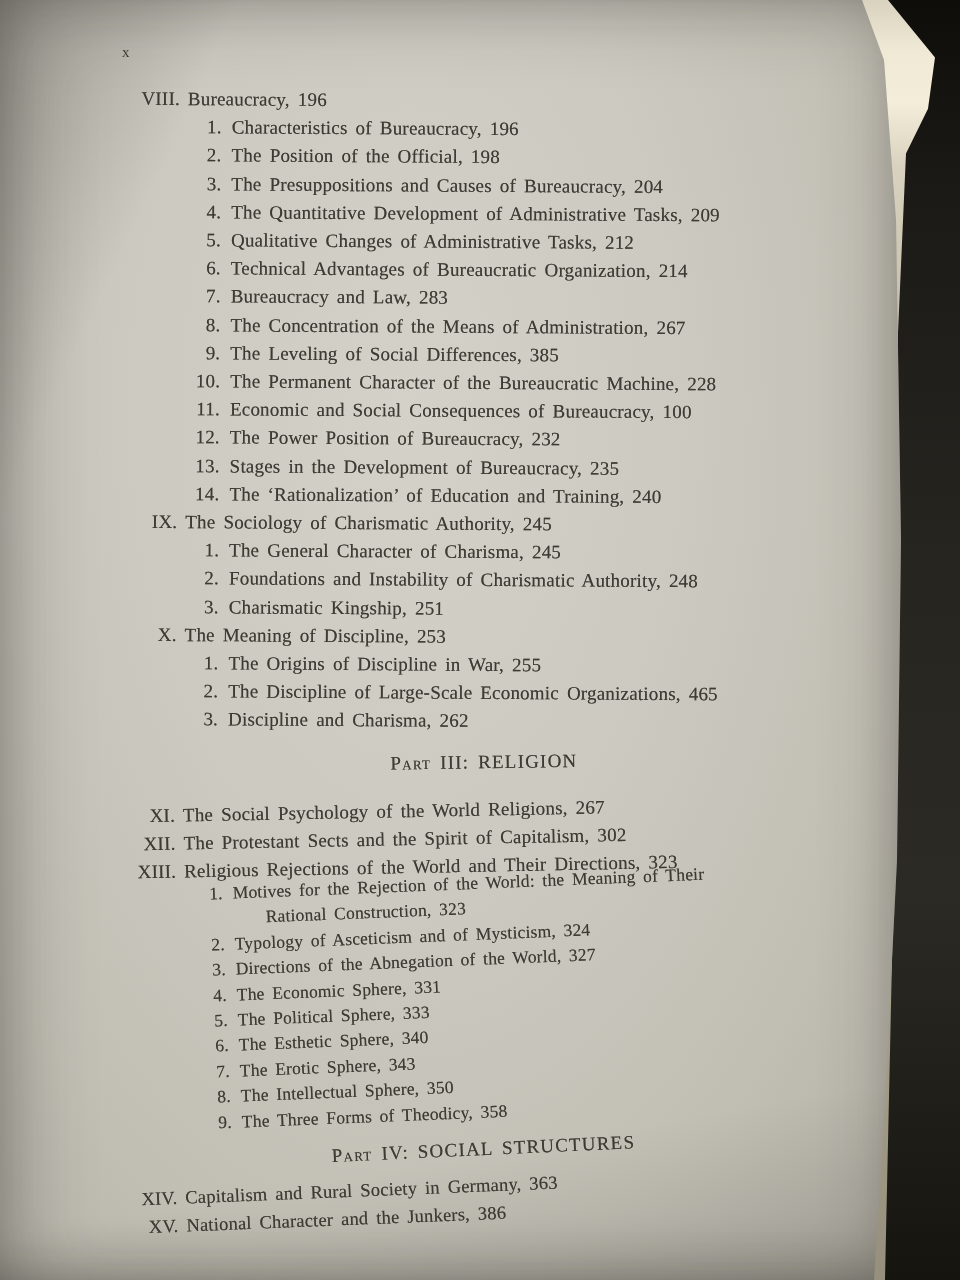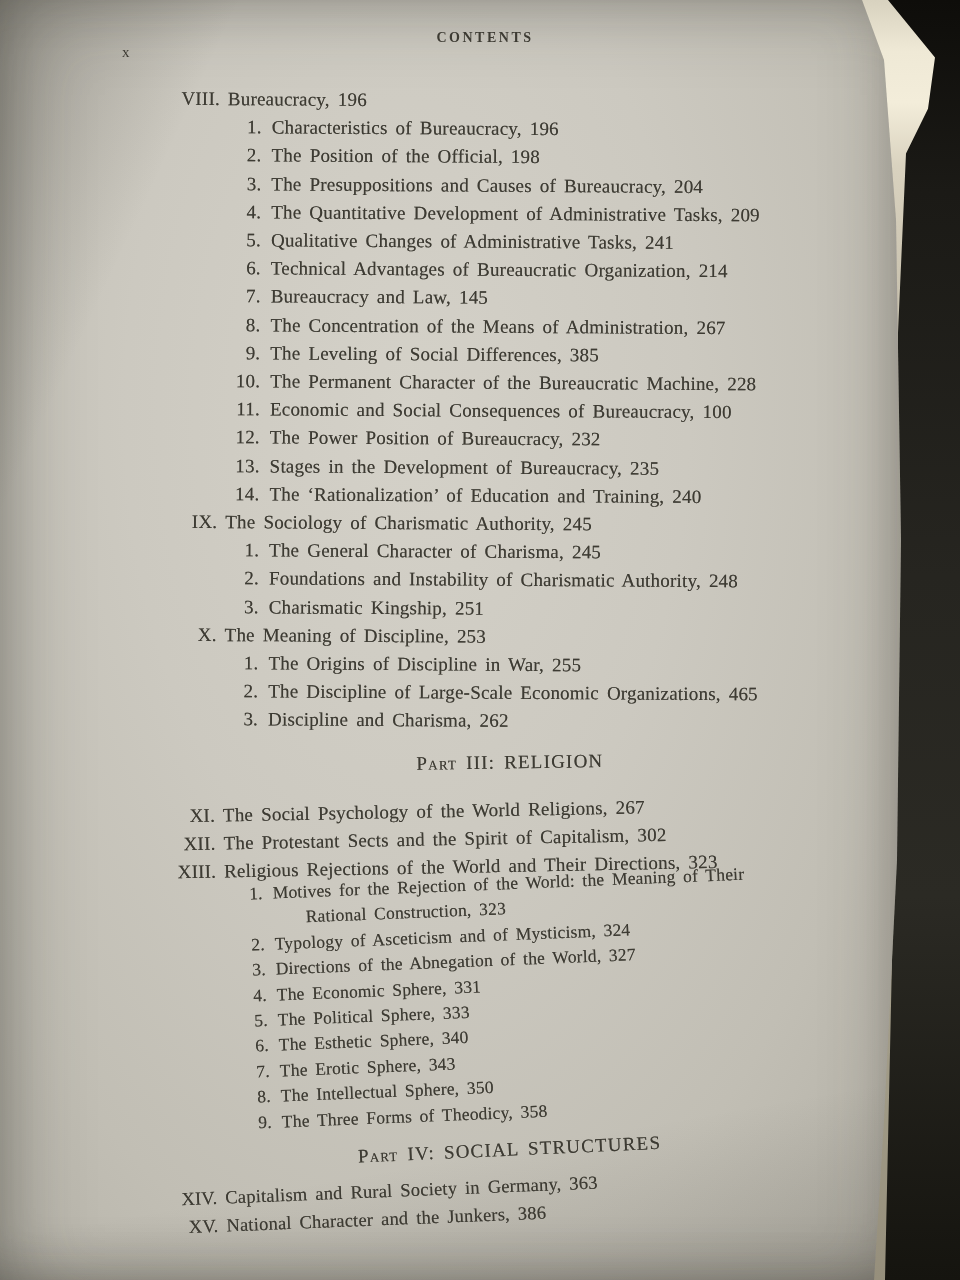--- a/index.html
+++ b/index.html
@@ -57,28 +57,27 @@
     left: 140px; top: 30px;
     width: 690px;
     text-align: center;
     font-size: 14px;
     font-weight: bold;
     letter-spacing: 2.5px;
   }
 
   .toc {
     position: absolute;
-    left: 12px; top: 84px;
+    left: 0; top: 84px;
     width: 828px;
     font-size: 19px;
     line-height: 28.2px;
     letter-spacing: .2px;
     word-spacing: .16em;
     text-shadow: 0 0 .5px rgba(61,59,51,.65);
-    padding-left: 28px;
   }
 
   .row { display: flex; align-items: baseline; }
   .ch-num { flex: 0 0 186px; text-align: right; padding-right: 8px; }
   .it-num { flex: 0 0 230px; text-align: right; padding-right: 10px; }
   .txt { flex: 1; padding-right: 26px; }
   .cont { padding-left: 32px; }
 
   .part-heading {
     padding-left: 140px;
@@ -99,21 +98,20 @@
   .sec-3 { transform: rotate(-2.6deg); margin-top: 16px; margin-bottom: 8px; font-size: 18.5px; }
   .sec-4 { transform: rotate(-2.3deg); font-size: 18.5px; line-height: 28px; }
 </style>
 </head>
 <body>
 
 <div class="photo">
   <div class="edge-stack"></div>
   <div class="paper">
     <div class="folio">x</div>
-    <div class="header">CONTENTS</div>
     <div class="toc">
         <div class="section sec-0">
           <div class="row ch-row">
             <div class="ch-num">VIII.</div>
             <div class="txt">Bureaucracy, <span class="pg">196</span></div>
           </div>
           <div class="item-list">
             <div class="row it-row">
               <div class="it-num">1.</div>
               <div class="txt">Characteristics of Bureaucracy, <span class="pg">196</span></div>
@@ -125,29 +123,29 @@
             <div class="row it-row">
               <div class="it-num">3.</div>
               <div class="txt">The Presuppositions and Causes of Bureaucracy, <span class="pg">204</span></div>
             </div>
             <div class="row it-row">
               <div class="it-num">4.</div>
               <div class="txt">The Quantitative Development of Administrative Tasks, <span class="pg">209</span></div>
             </div>
             <div class="row it-row">
               <div class="it-num">5.</div>
-              <div class="txt">Qualitative Changes of Administrative Tasks, <span class="pg">241</span></div>
+              <div class="txt">Qualitative Changes of Administrative Tasks, <span class="pg">212</span></div>
             </div>
             <div class="row it-row">
               <div class="it-num">6.</div>
               <div class="txt">Technical Advantages of Bureaucratic Organization, <span class="pg">214</span></div>
             </div>
             <div class="row it-row">
               <div class="it-num">7.</div>
-              <div class="txt">Bureaucracy and Law, <span class="pg">145</span></div>
+              <div class="txt">Bureaucracy and Law, <span class="pg">283</span></div>
             </div>
             <div class="row it-row">
               <div class="it-num">8.</div>
               <div class="txt">The Concentration of the Means of Administration, <span class="pg">267</span></div>
             </div>
             <div class="row it-row">
               <div class="it-num">9.</div>
               <div class="txt">The Leveling of Social Differences, <span class="pg">385</span></div>
             </div>
             <div class="row it-row">

